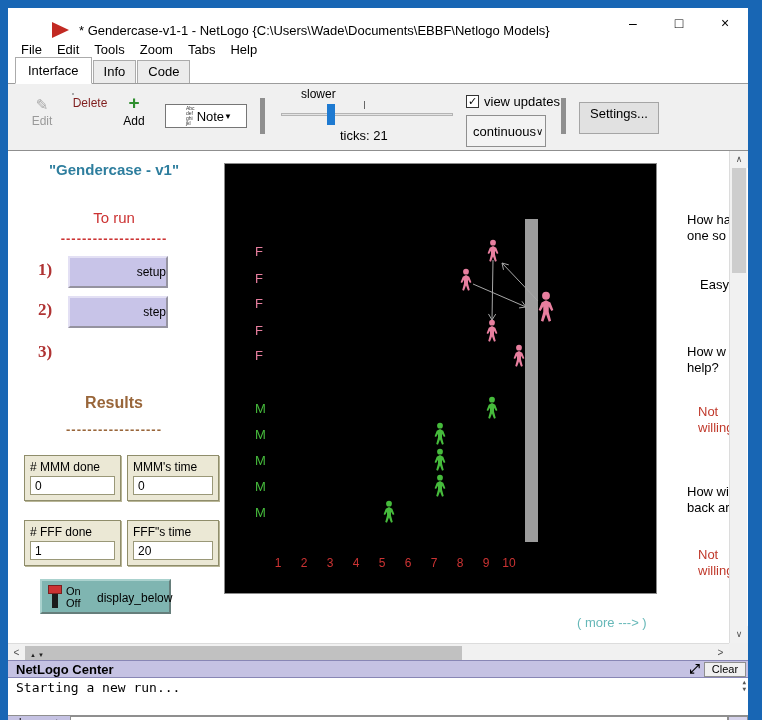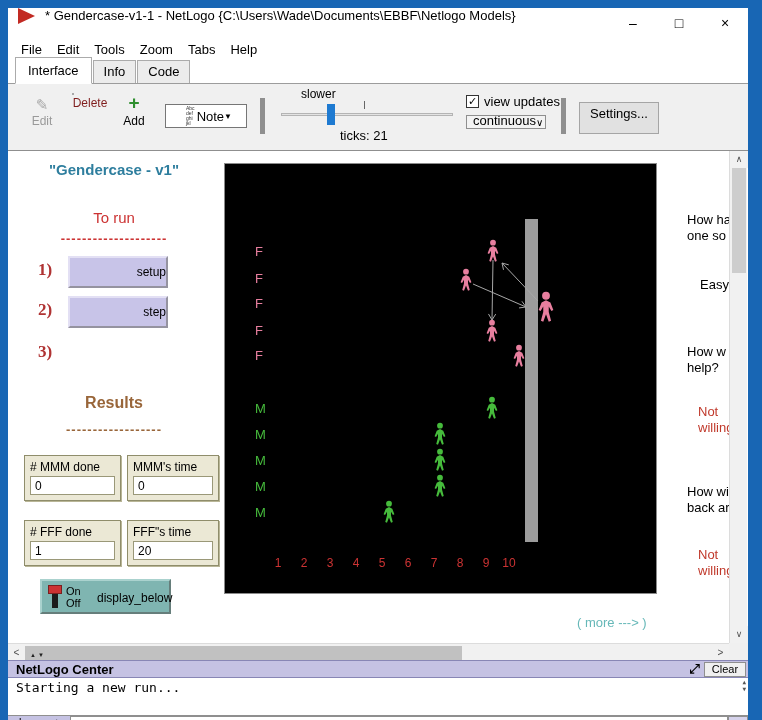--- a/index.html
+++ b/index.html
@@ -8,21 +8,21 @@
     position: relative;
     background: #1866b4;
     font-family: "Liberation Sans", sans-serif;
     overflow: hidden;
     font-size: 13px;
     color: #000;
   }
   .window { position:absolute; left:8px; top:8px; width:740px; height:708px; background:#fff; }
 
   
-  .titlebar { position:relative; height:30px; display:flex; align-items:flex-start; background:#fff; }
+  .titlebar { position:relative; height:30px; display:flex; align-items:flex-end; background:#fff;padding-left:34px; }
   .nl-logo { width:0; height:0; margin-left:10px;
     border-left:17px solid #c22a23; border-top:8px solid transparent; border-bottom:8px solid transparent; }
   .title-text { margin-left:10px; font-size:13px; white-space:nowrap; }
   .win-controls { position:absolute; right:0; top:0; height:30px; display:flex; }
   .win-btn { width:46px; height:30px; display:flex; align-items:center; justify-content:center; font-size:14px; }
 
   
   .menubar { height:22px; display:flex; align-items:center; padding-left:13px; gap:15px; background:#fff; }
   .menu-item { font-size:13px; }
 
@@ -48,21 +48,21 @@
   .note-caret { font-size:8px; }
   .tb-sep { position:absolute; width:5px; height:36px; background:#8f8f8f; top:14px; }
   .sep1 { left:252px; } .sep2 { left:553px; }
   .slider-label { position:absolute; left:293px; top:3px; font-size:12px; }
   .slider-track { position:absolute; left:273px; top:29px; width:172px; height:3px; background:#e3e3e3; border:1px solid #b4b4b4; }
   .slider-tick { position:absolute; left:356px; top:17px; width:1px; height:8px; background:#666; }
   .slider-thumb { position:absolute; left:319px; top:20px; width:8px; height:21px; background:#1e7ad1; }
   .ticks-label { position:absolute; left:332px; top:44px; font-size:13px;text-align:center; }
   .vu-row { position:absolute; left:458px; top:10px; display:flex; align-items:center; gap:5px; }
   .checkbox { width:13px; height:13px; border:1px solid #333; background:#fff; font-size:11px; line-height:11px; text-align:center; }
-  .cont-dd { position:absolute; left:458px; top:31px; width:80px; height:14px; background:#f3f3f3; border:1px solid #8f8f8f; display:flex; align-items:flex-end; padding:0 6px; }
+  .cont-dd { position:absolute; left:458px; top:31px; width:80px; height:32px; background:#f3f3f3; border:1px solid #8f8f8f; display:flex; align-items:center; padding:0 6px; }
   .cont-dd span:first-child { flex:1; font-size:13px; }
   .settings-btn { position:absolute; left:571px; top:18px; width:80px; height:32px; background:#e1e1e1; border:1px solid #a5a5a5; font-size:13px; text-align:center; line-height:22px; }
 
   
   .viewport { position:relative; height:510px; background:#fff; border-top:1px solid #8f8f8f; overflow:hidden; }
 
   .model-title { position:absolute; left:0; top:10px; width:212px; text-align:center; font-size:15px; font-weight:bold; color:#2e7e9e; }
   .to-run { position:absolute; left:0; top:58px; width:212px; text-align:center; font-size:15px; color:#cc3333; }
   .dashes1 { position:absolute; left:0; top:80px; width:212px; text-align:center; font-size:13px; font-weight:bold; color:#cc3333; letter-spacing:1px; }
   .results-h { position:absolute; left:0; top:243px; width:212px; text-align:center; font-size:16px; font-weight:bold; color:#99663a; }

